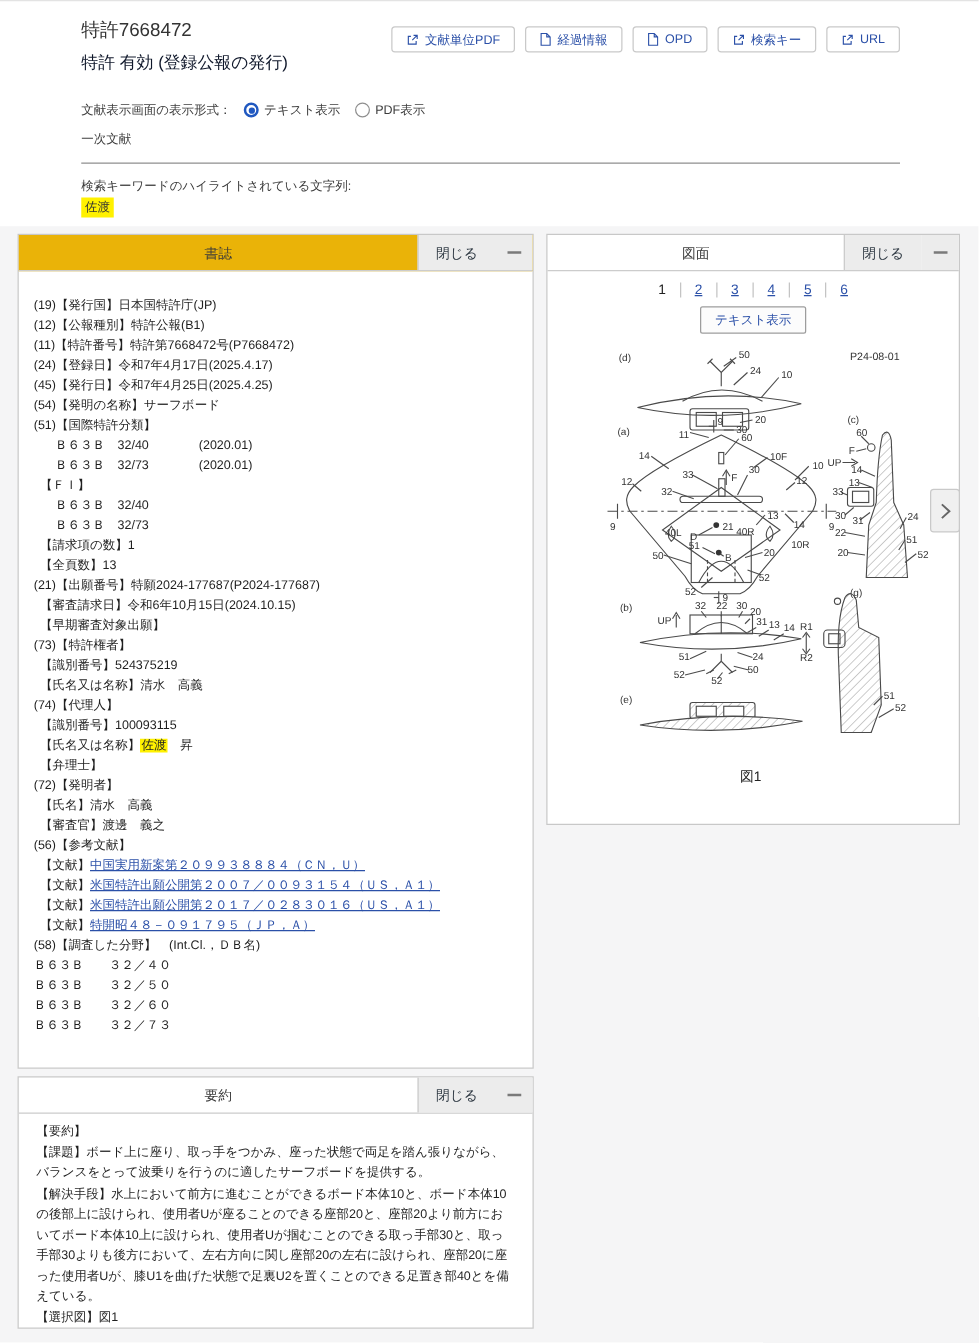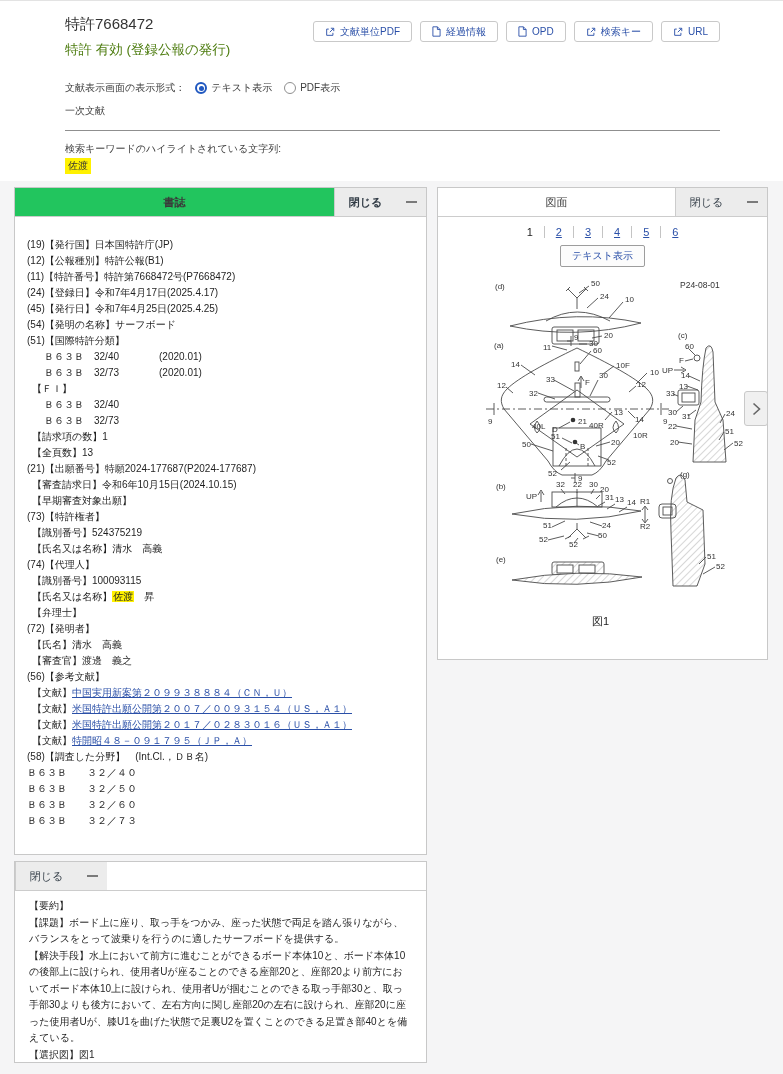--- a/index.html
+++ b/index.html
@@ -3,21 +3,21 @@
 <meta charset="utf-8">
 <style>
   * { box-sizing: border-box; margin: 0; padding: 0; }
   html,body { background:#fff; }
   body { font-family: "Liberation Sans", "DejaVu Sans", sans-serif; color:#333; }
   .page { position:relative; width:783px; height:1074px; background:#fff; overflow:hidden; border-top:1px solid #e3e3e3; }
   .panels-bg { position:absolute; left:0; top:180px; width:783px; height:894px; background:#f5f5f6; }
 
   
   .doc-number { position:absolute; left:65px; top:14px; font-size:15px; color:#333; }
-  .doc-status { position:absolute; left:65px; top:40px; font-size:13.5px; color:#4d7c0f; }
+  .doc-status { position:absolute; left:65px; top:40px; font-size:13.5px; color:#0f172a; }
   .toolbar { position:absolute; right:63px; top:20px; display:flex; gap:8px;margin-left:28px; }
   .tbtn { display:flex; align-items:center; gap:5px; border:1px solid #c9c9c9; border-radius:3px;
           background:#fff; padding:3px 11px; font-size:10px; color:#2b50a8; font-family:inherit; cursor:pointer; height:21px; }
   .tbtn .ic { display:flex; align-items:center; color:#2b50a8; }
   .format-row { position:absolute; left:65px; top:80px; display:flex; align-items:center; gap:10px; font-size:10px; color:#3c3c3c; }
   .fopt { display:flex; align-items:center; gap:4px; cursor:pointer; }
   .radio { width:12px; height:12px; border:1px solid #8f8f8f; border-radius:50%; background:#fff; position:relative; display:inline-block; }
   .radio.on { border:2px solid #2058c0; }
   .radio.on::after { content:""; position:absolute; left:1.5px; top:1.5px; width:5px; height:5px; border-radius:50%; background:#2058c0; }
   .doc-type { position:absolute; left:65px; top:103px; font-size:10px; color:#3c3c3c; }
@@ -30,21 +30,21 @@
   .panel { position:absolute; background:#fff; border:1px solid #c8c8c8; }
   .p-biblio { left:14px; top:186px; width:413px; height:668px; }
   .p-draw   { left:437px; top:186px; width:331px; height:473px; }
   .p-abs    { left:14px; top:860px; width:413px; height:202px; }
   .phead { height:29px; display:flex; align-items:stretch; border-bottom:1px solid #ccc; font-size:11px; }
   .ptitle { flex:1; display:flex; align-items:center; justify-content:center; color:#3a3a3a; }
   .pclose { width:62px; border-left:1px solid #ccc; display:flex; align-items:center; justify-content:center;
             background:#ececec; color:#323c46; cursor:pointer; }
   .pmin { width:30px; display:flex; align-items:center; justify-content:center; background:#ececec; cursor:pointer; }
   .minus { width:11px; height:2px; background:#7a7a7a; display:block; }
-  .phead.allgray { background:#22c55e;font-weight:bold; }
+  .phead.allgray { background:#eab308; }
   .phead.allgray .pclose, .phead.allgray .pmin { background:#ececec; }
 
   
   .bib-content { padding:20px 12px; font-size:10px; line-height:16px; color:#1f1f1f; }
   .bib-line.b { padding-left:5px; }
   .bib-line.c { padding-left:17px; }
   a.ref { color:#2b50a8; text-decoration:underline; cursor:pointer; }
 
   
   .pager { display:flex; justify-content:center; align-items:center; margin-top:9px; font-size:11px; }
@@ -406,20 +406,21 @@
 
     <div class="next-btn">
       <svg width="9" height="14" viewBox="0 0 9 14">
           <path d="M1.5 1.5 L7.5 7 L1.5 12.5" fill="none" stroke="#666" stroke-width="1.6"></path>
         </svg>
     </div>
   </section>
 
   <section class="panel p-abs">
     <div class="phead">
+      <div class="ptitle">要約</div>
       <div class="pclose">閉じる</div>
       <div class="pmin">
           <span class="minus"></span>
         </div>
     </div>
     <div class="abs-content" id="abs-content">
         <div class="abs-line">【要約】</div>
         <div class="abs-line">【課題】ボード上に座り、取っ手をつかみ、座った状態で両足を踏ん張りながら、バランスをとって波乗りを行うのに適したサーフボードを提供する。</div>
         <div class="abs-line">【解決手段】水上において前方に進むことができるボード本体10と、ボード本体10の後部上に設けられ、使用者Uが座ることのできる座部20と、座部20より前方においてボード本体10上に設けられ、使用者Uが掴むことのできる取っ手部30と、取っ手部30よりも後方において、左右方向に関し座部20の左右に設けられ、座部20に座った使用者Uが、膝U1を曲げた状態で足裏U2を置くことのできる足置き部40とを備えている。</div>
         <div class="abs-line">【選択図】図1</div>

